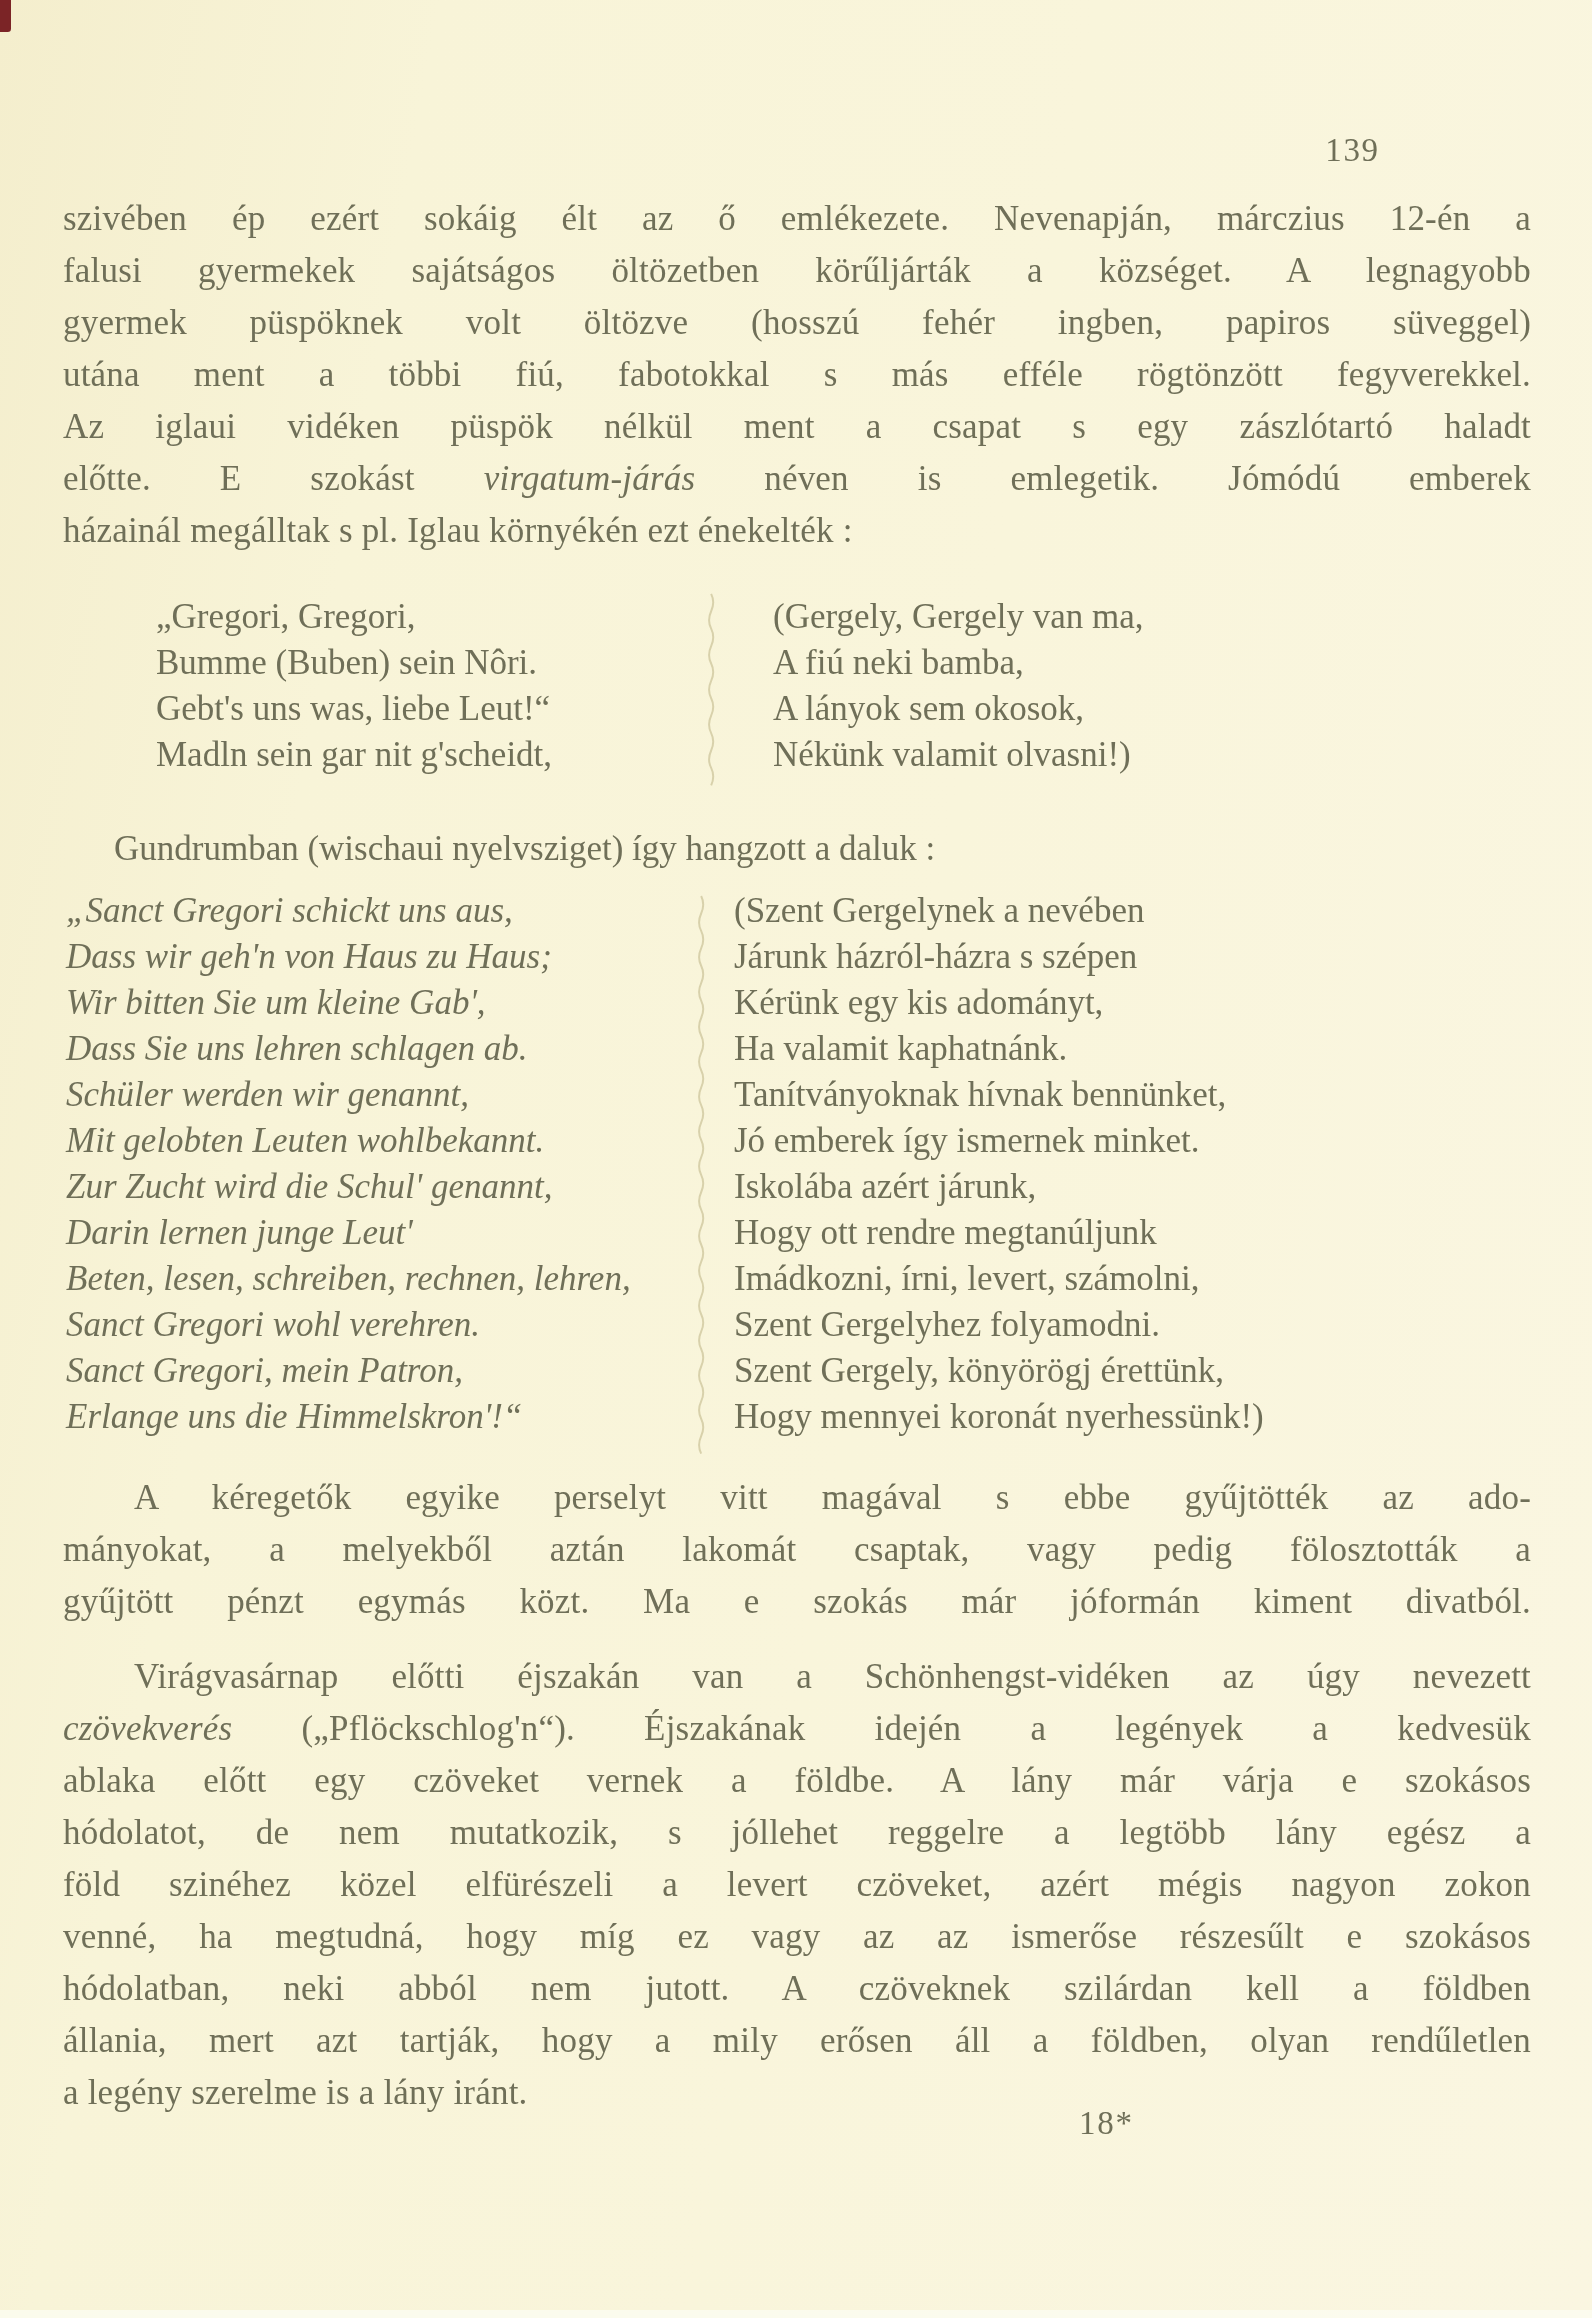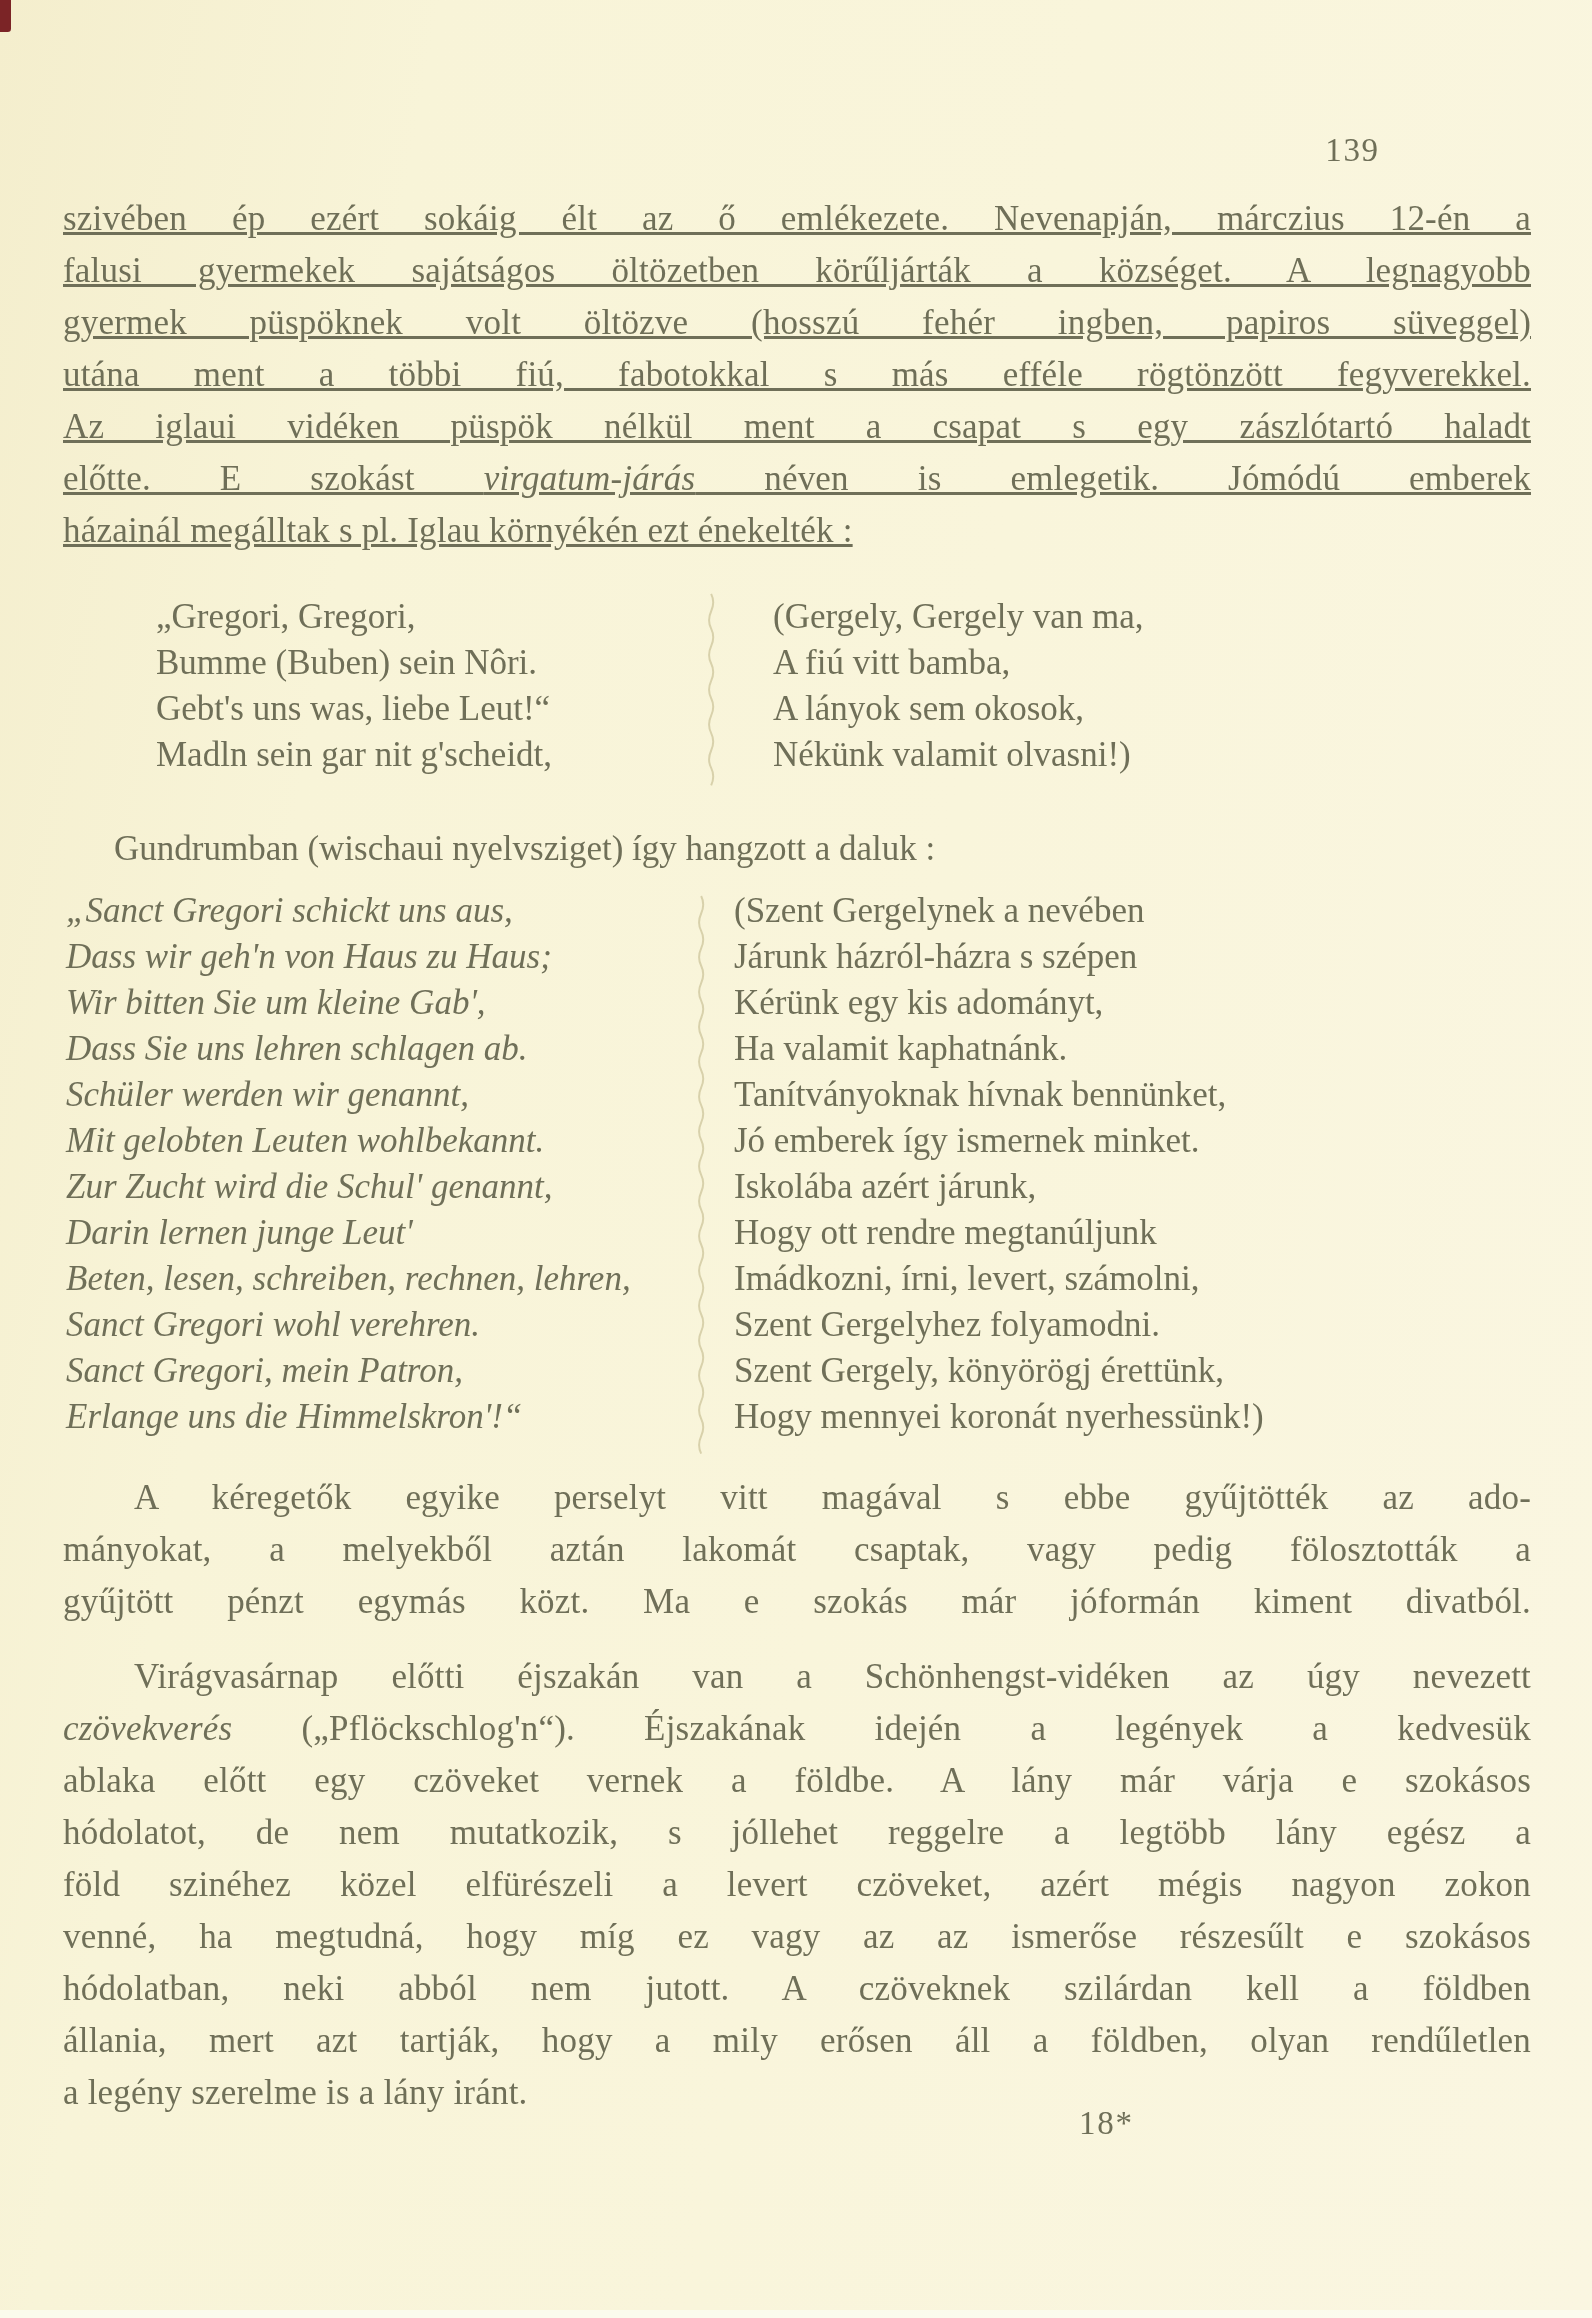--- a/index.html
+++ b/index.html
@@ -36,21 +36,21 @@
   .block { position: absolute; }
   .bline {
     font-size: 35px; line-height: 52px;
     text-align: justify; text-align-last: justify; text-justify: inter-word;
     letter-spacing: 0.2px;
   }
   .bline.short { text-align: justify; text-align-last: left; }
   .indent { padding-left: 71px; }
   .it { font-style: italic; }
 
-  .p1 { left: 63px; top: 193px;  width: 1468px; text-decoration: underline; }
+  .p1 { left: 63px; top: 193px;  width: 1468px; }
   .p3 { left: 63px; top: 1472px; width: 1468px; }
   .p4 { left: 63px; top: 1629px; width: 1468px; margin-top: 22px; }
 
   .vline { font-size: 35px; line-height: 46px; white-space: nowrap; }
   .v1-left  { left: 156px; top: 594px; }
   .v1-right { left: 773px; top: 594px; }
   .v2-left  { left: 66px;  top: 888px; font-style: italic; }
   .v2-right { left: 734px; top: 888px; }
 
   .gundrum { left: 114px; top: 826px; width: 1328px;
@@ -87,21 +87,21 @@
     <div class="vline">Gebt's uns was, liebe Leut!“</div>
     <div class="vline">Madln sein gar nit g'scheidt,</div>
   </div>
 
   <svg class="wavy" width="8.3" height="189" style="left:707px; top:593px;" viewBox="0 0 10 228">
     <path d="M5 1 q5 10 0 21 t0 21 t0 21 t0 21 t0 21 t0 21 t0 21 t0 21 t0 21 t0 21 t0 21"></path>
   </svg>
 
   <div class="block v1-right">
     <div class="vline">(Gergely, Gergely van ma,</div>
-    <div class="vline">A fiú vitt bamba,</div>
+    <div class="vline">A fiú neki bamba,</div>
     <div class="vline">A lányok sem okosok,</div>
     <div class="vline">Nékünk valamit olvasni!)</div>
   </div>
 
   <div class="block gundrum">Gundrumban (wischaui nyelvsziget) így hangzott a daluk :</div>
 
   <div class="block v2-left">
     <div class="vline">„Sanct Gregori schickt uns aus,</div>
     <div class="vline">Dass wir geh'n von Haus zu Haus;</div>
     <div class="vline">Wir bitten Sie um kleine Gab',</div>

